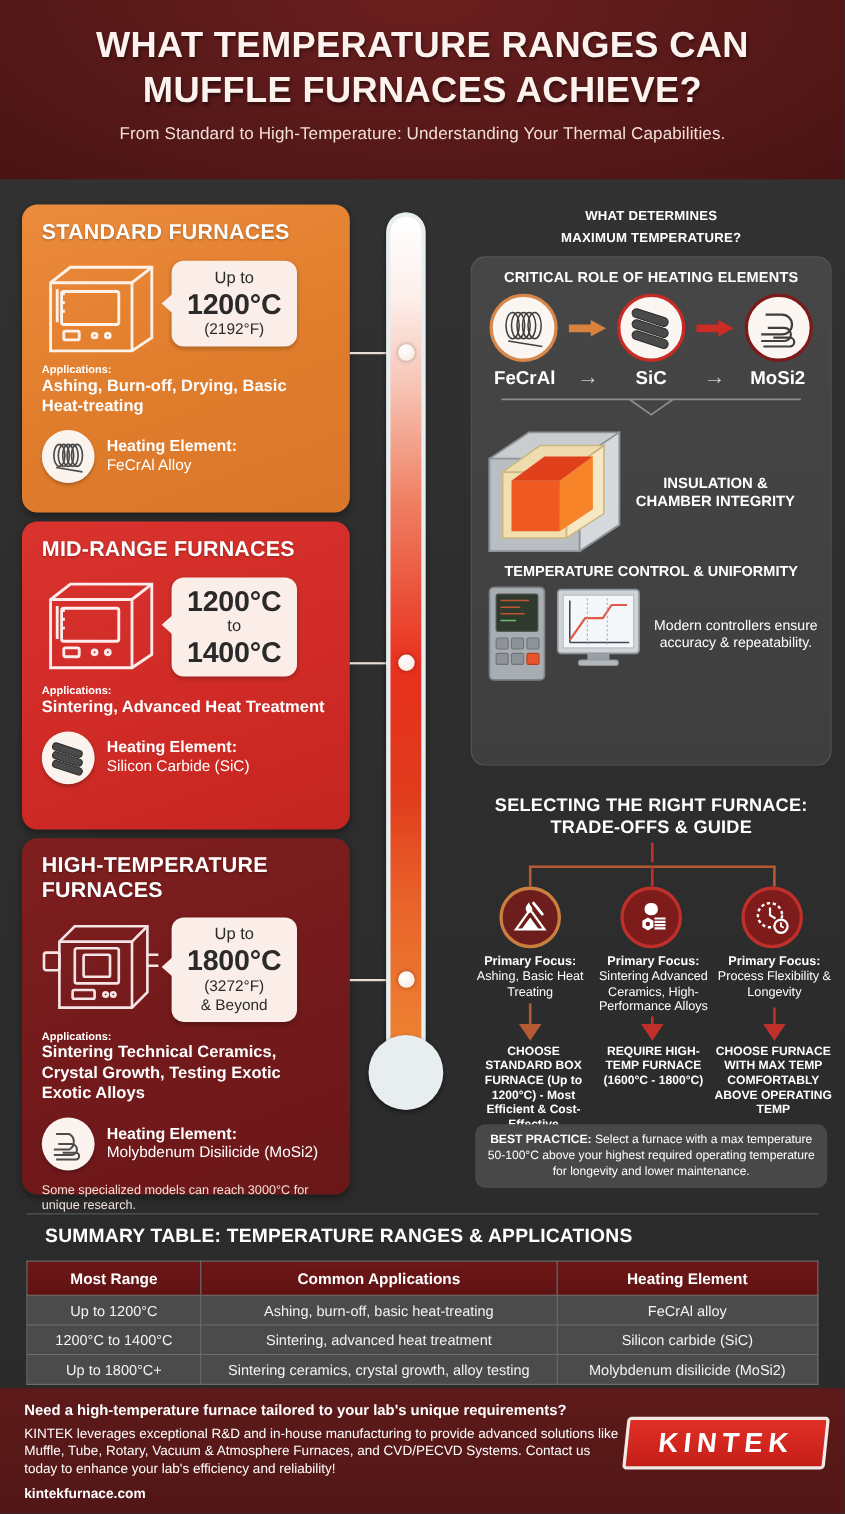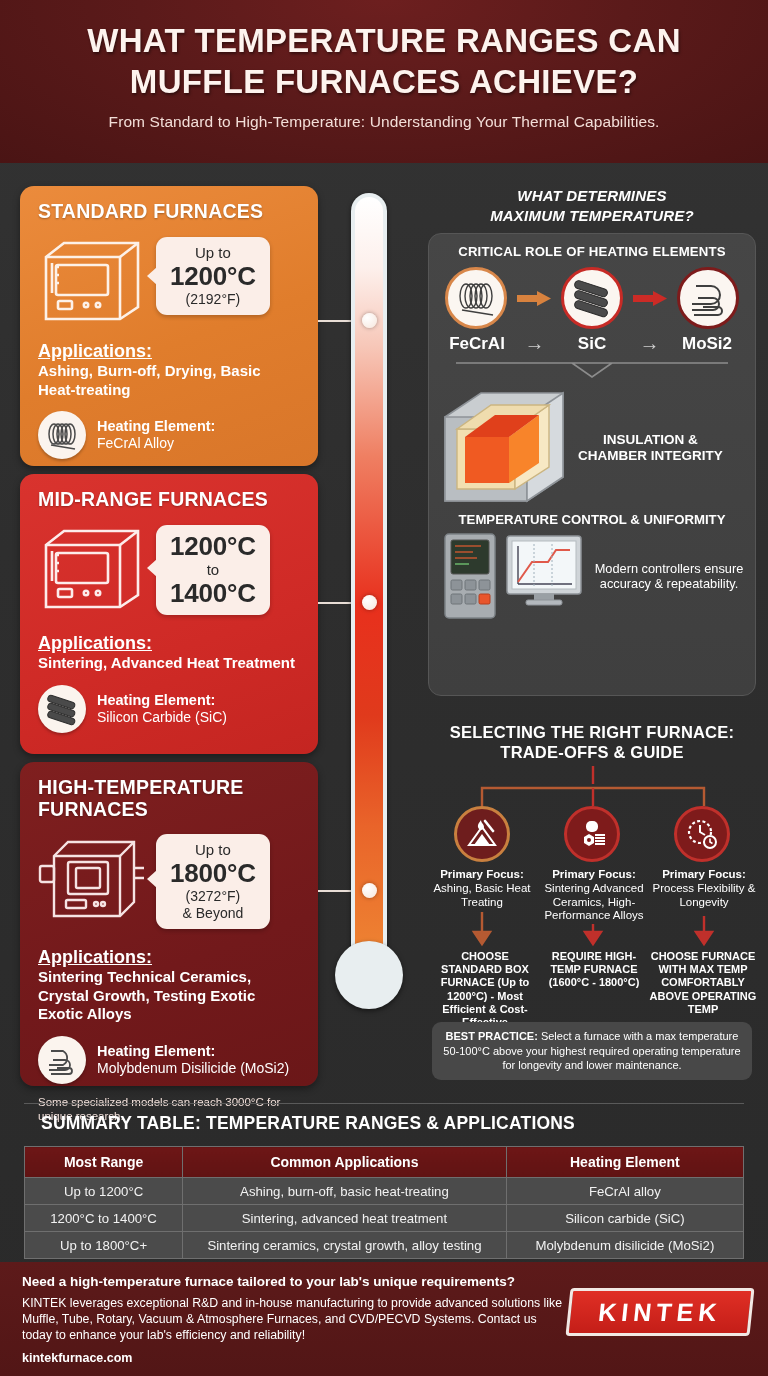--- a/index.html
+++ b/index.html
@@ -50,21 +50,21 @@
   }
   .bubble:before {
     content:""; position:absolute; left:-9px; top:38%;
     border-top:9px solid transparent; border-bottom:9px solid transparent;
     border-right:10px solid #fbeee8;
   }
   .bubble .small { font-size:15px; line-height:18px; }
   .bubble .big   { font-size:26px; font-weight:800; line-height:29px; letter-spacing:-0.2px; }
   .bubble .mid   { font-size:14px; line-height:17px; }
 
-  .apps-label { font-size:18px; font-weight:800; margin-top:18px;text-decoration:underline; }
+  .apps-label { font-size:10px; font-weight:800; margin-top:8px; }
   .apps-text  { font-size:15px; line-height:18.5px; font-weight:600; }
   .he-row { display:flex; align-items:center; gap:11px; margin-top:12px; }
   .he-circle { width:48px; height:48px; border-radius:50%; background:#fbf4ee;
                flex:0 0 48px; display:flex; align-items:center; justify-content:center;
                box-shadow:0 2px 3px rgba(0,0,0,.25); }
   .he-circle svg { width:38px; height:34px; }
   .he-txt b { font-size:14.5px; display:block; font-weight:800; }
   .he-txt span { font-size:14px; }
   .note { font-size:11.5px; line-height:14px; margin-top:11px; color:#f2e0da; }
 
@@ -337,21 +337,21 @@
     </div>
     <div class="bulb">
       <div class="bulb-in"></div>
     </div>
     <div class="dot" style="top:120px;"></div>
     <div class="dot" style="top:402px;"></div>
     <div class="dot" style="top:690px;"></div>
   </div>
 
   <div class="rt" style="top:186px;">
-    <h3 style="font-size:15px; line-height:20px;font-style:italic;">
+    <h3 style="font-size:12px; line-height:20px;">
       <span>WHAT DETERMINES</span><br>
       <span>MAXIMUM TEMPERATURE?</span>
     </h3>
   </div>
 
   <div class="panel rt" style="top:233px; height:463px; padding:10px 8px 10px 8px;">
     <div class="panel-title">CRITICAL ROLE OF HEATING ELEMENTS</div>
 
     <div class="elem-row">
       <div class="elem o">

